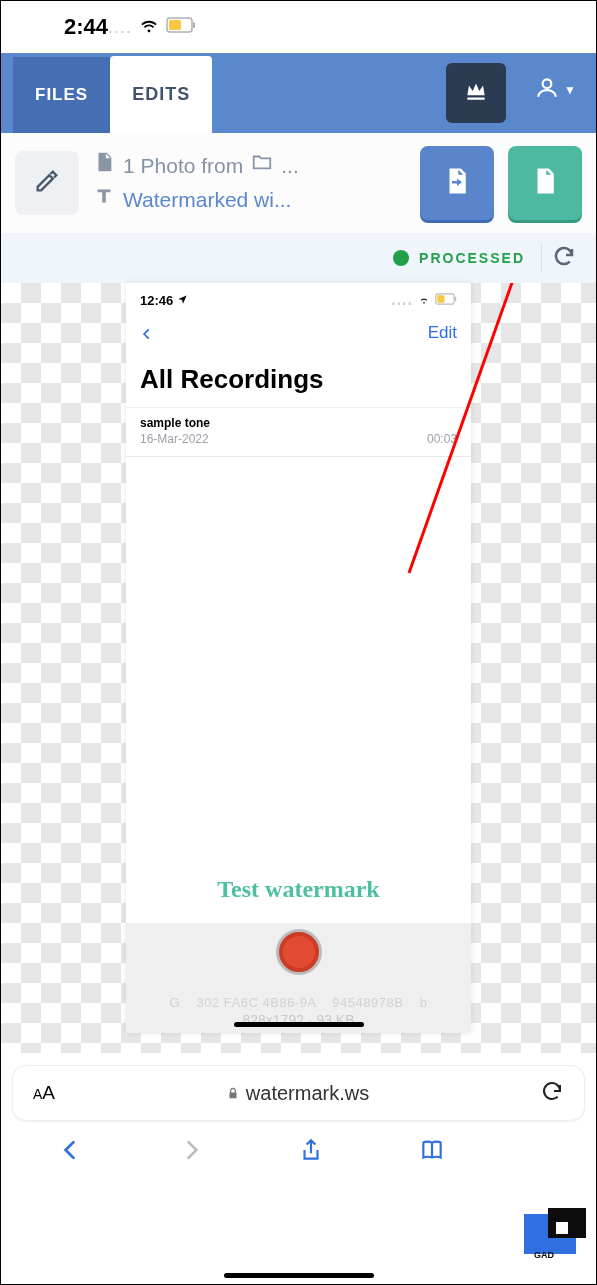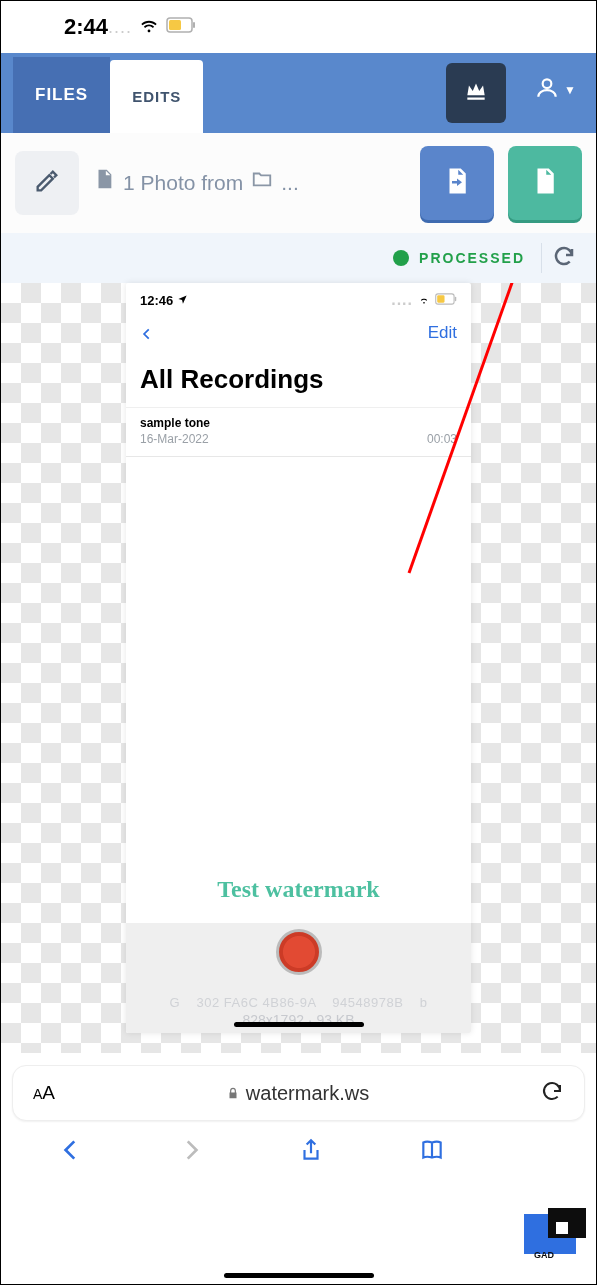--- a/index.html
+++ b/index.html
@@ -9,21 +9,21 @@
 .status-bar { display: flex; align-items: center; padding: 10px 30px 10px 35px; height: 52px; margin-left: 28px; }
 .status-time { font-size: 22px; font-weight: 700; }
 .status-right { display: flex; align-items: center; gap: 6px; }
 .status-dots { color: #ccc; font-size: 18px; letter-spacing: 1px; }
 .wifi-icon svg { width: 22px; height: 22px; }
 .battery-icon svg { width: 30px; height: 16px; }
 
 
 .app-header { background: #5988cc; display: flex; align-items: flex-end; height: 80px; position: relative; padding-left: 12px; }
 .tab-files { background: #466fb3; color: #fff; font-weight: 700; font-size: 17px; letter-spacing: 1px; padding: 28px 22px; }
-.tab-edits { background: #fff; color: #40546e; font-weight: 700; font-size: 15px; letter-spacing: 1px; padding: 28px 22px; border-radius: 4px 4px 0 0; margin-top: 8px; }
+.tab-edits { background: #fff; color: #40546e; font-weight: 700; font-size: 18px; letter-spacing: 1px; padding: 28px 22px; border-radius: 4px 4px 0 0; margin-top: 8px; }
 .crown-btn { position: absolute; right: 90px; top: 10px; width: 60px; height: 60px; background: #2a3b52; border-radius: 6px; display: flex; align-items: center; justify-content: center; }
 .crown-btn svg { width: 26px; height: 26px; fill: #fff; }
 .user-btn { position: absolute; right: 20px; top: 22px; display: flex; align-items: center; gap: 4px; color: #fff; }
 .user-btn svg { width: 26px; height: 26px; fill: #fff; }
 .user-btn .chev { font-size: 12px; }
 
 
 .toolbar { background: #fcfcfc; display: flex; align-items: center; padding: 18px 14px; gap: 14px; height: 100px; text-align: center; }
 .edit-sq { width: 64px; height: 64px; background: #eef0f3; border-radius: 8px; display: flex; align-items: center; justify-content: center; }
 .edit-sq svg { width: 28px; height: 28px; stroke: #4a5a6e; fill: none; stroke-width: 2; }
@@ -152,20 +152,26 @@
   <div class="file-info">
     <div class="row">
       <span><svg viewBox="0 0 24 24">
             <path d="M6 2h9l5 5v15H6V2zm8 1v5h5M9 17l2-3 2 2 3-4 3 5H9z"></path>
           </svg></span>
       <span class="txt">1 Photo from</span>
       <span><svg viewBox="0 0 24 24">
             <path d="M3 6h6l2 2h10v11H3V6z" fill="none" stroke="#8a96a6" stroke-width="2"></path>
           </svg></span>
       <span class="txt">...</span>
+    </div>
+    <div class="row">
+      <span><svg viewBox="0 0 24 24">
+            <path d="M5 5h14v3h-5v11h-4V8H5V5z"></path>
+          </svg></span>
+      <span class="wm-txt">Watermarked wi...</span>
     </div>
   </div>
   <div class="action-btn action-blue">
     <span>
       <svg viewBox="0 0 24 24">
           <path d="M6 2h9l4 4v16H6V2zm7 1v4h4M12 16l4-3-4-3v2H8v2h4v2z"></path>
         </svg>
     </span>
   </div>
   <div class="action-btn action-green">

